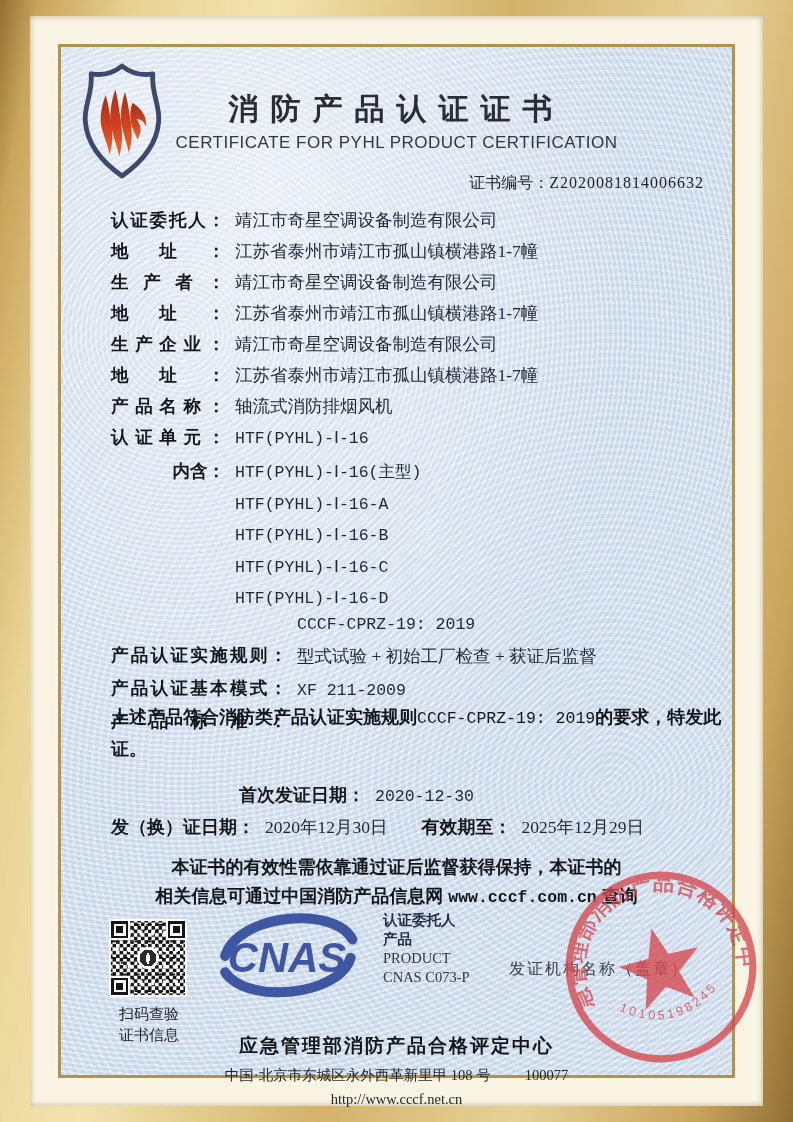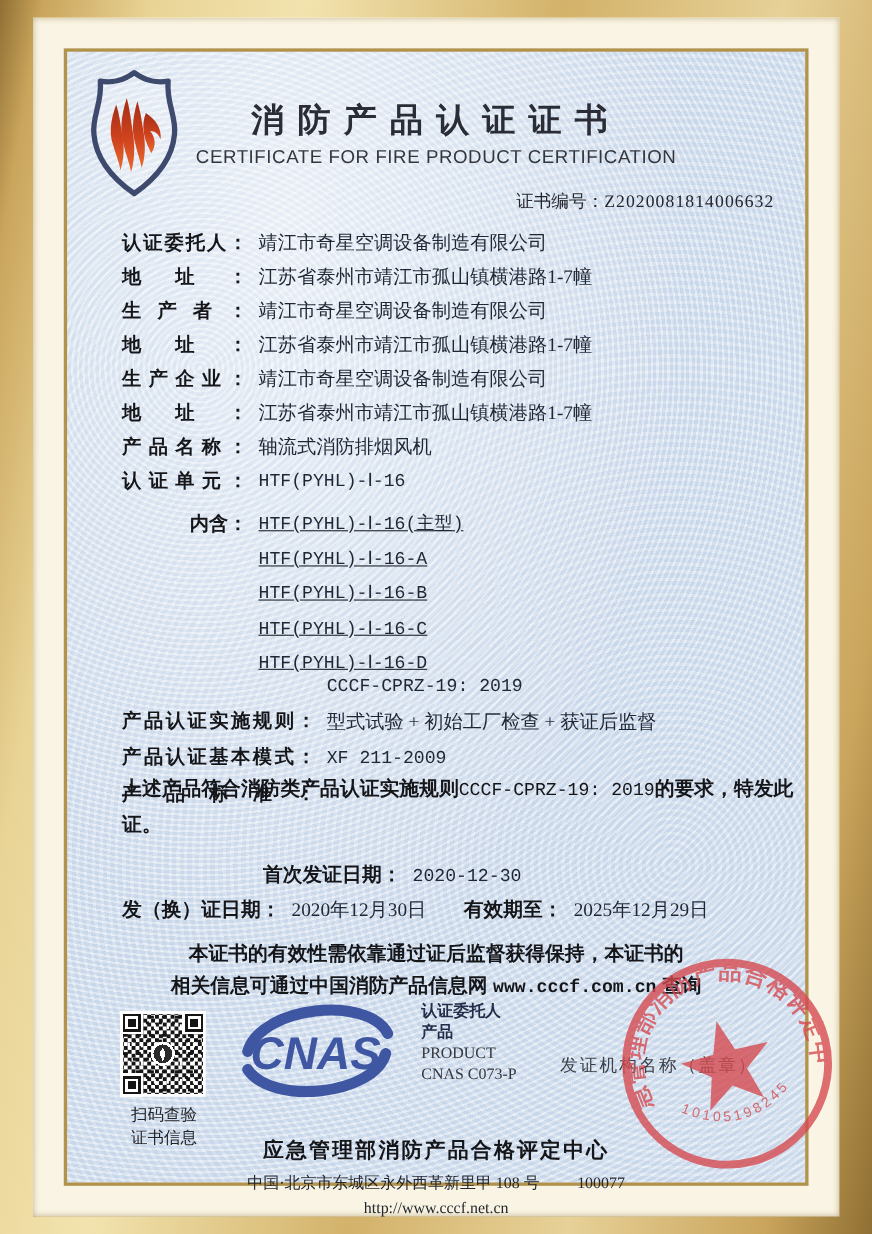--- a/index.html
+++ b/index.html
@@ -23,21 +23,21 @@
   .abs{position:absolute;}
   
   .logo{left:8px;top:12px;width:106px;height:124px;}
   .title{left:0;right:0;top:42px;text-align:center;font-size:30px;font-weight:700;letter-spacing:12px;color:#2a2d36;}
   .subtitle{left:0;right:0;top:86px;text-align:center;font-size:17px;letter-spacing:.5px;color:#33363d;}
   .certno{right:28px;top:126px;font-size:16px;color:#23262e;}
   .certno .num{font-family:"Liberation Serif","DejaVu Serif",serif;letter-spacing:1px;}
   
   .fields{left:50px;top:158px;width:620px;}
   .row{height:31px;line-height:31px;white-space:nowrap;}
-  .row31{height:31.5px;line-height:35px;white-space:nowrap;text-decoration:underline;}
+  .row31{height:31.5px;line-height:25px;white-space:nowrap;}
   .lbl{display:inline-block;vertical-align:top;font-weight:700;color:#15161a;font-size:17.5px;}
   .w1{width:114px;text-align:justify;text-align-last:justify;}
   .w1r{width:114px;text-align:right;text-align-last:right;}
   .w2{width:176px;text-align:justify;text-align-last:justify;margin-top:32px;}
   .val{font-family:"Liberation Serif","DejaVu Serif",serif;font-size:17.5px;color:#1f2735;margin-left:10px;}
   .code{font-family:"Liberation Mono","DejaVu Sans Mono",monospace;font-size:16.5px;}
   .models{left:50px;top:412px;width:620px;}
   .rules{left:50px;top:560px;width:640px;}
   .rules .row{height:33px;line-height:33px;}
   .statement{left:50px;top:655px;width:630px;font-size:18px;line-height:31px;font-weight:700;color:#15161a;}
@@ -76,21 +76,21 @@
         </linearGradient>
       </defs>
       <path d="M55,6 C46,13 34,16 23,14 C25,34 15,48 17,64 C19,88 35,106 55,120 C75,106 91,88 93,64 C95,48 85,34 87,14 C76,16 64,13 55,6 Z" fill="rgba(255,255,255,0.18)" stroke="#3e4a6d" stroke-width="5" stroke-linejoin="round"></path>
       <path fill="url(#fg)" d="M38,36 C33,50 31,62 35,74 C37,82 41,90 42,98 C45,89 46,78 44,66 C42,55 41,45 38,36 Z"></path>
       <path fill="url(#fg)" d="M48,30 C43,46 41,60 45,74 C47,83 51,92 52,100 C55,90 56,78 54,64 C52,52 51,41 48,30 Z"></path>
       <path fill="url(#fg)" d="M58,33 C54,47 52,60 56,73 C58,82 61,89 62,96 C65,88 66,76 64,63 C62,51 61,43 58,33 Z"></path>
       <path fill="url(#fg)" d="M66,44 C75,50 81,58 80,69 C78,64 75,61 70,61 C75,67 76,75 71,82 C68,75 65,70 64,62 C63,55 64,49 66,44 Z"></path>
     </svg>
 
     <div class="abs title">消防产品认证证书</div>
-    <div class="abs subtitle">CERTIFICATE FOR FIRE PRODUCT CERTIFICATION</div>
+    <div class="abs subtitle">CERTIFICATE FOR PYHL PRODUCT CERTIFICATION</div>
     <div class="abs certno">
       <span>证书编号：</span><span class="num">Z2020081814006632</span>
     </div>
 
     <div class="abs fields">
       <div class="row"><span class="lbl w1">认证委托人：</span><span class="val">靖江市奇星空调设备制造有限公司</span></div>
       <div class="row"><span class="lbl w1">地址：</span><span class="val">江苏省泰州市靖江市孤山镇横港路1-7幢</span></div>
       <div class="row"><span class="lbl w1">生产者：</span><span class="val">靖江市奇星空调设备制造有限公司</span></div>
       <div class="row"><span class="lbl w1">地址：</span><span class="val">江苏省泰州市靖江市孤山镇横港路1-7幢</span></div>
       <div class="row"><span class="lbl w1">生产企业：</span><span class="val">靖江市奇星空调设备制造有限公司</span></div>

